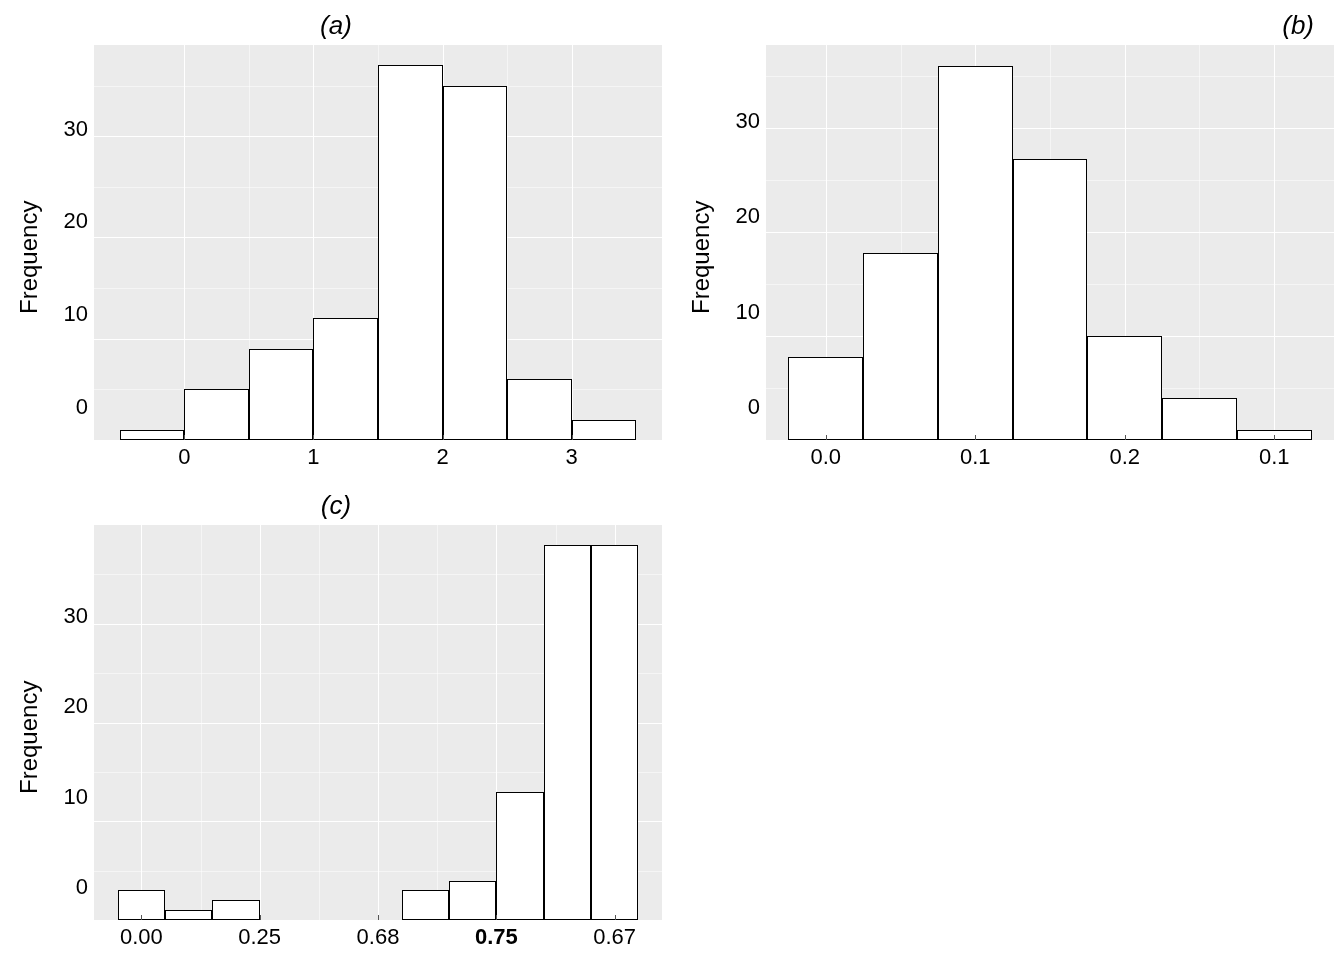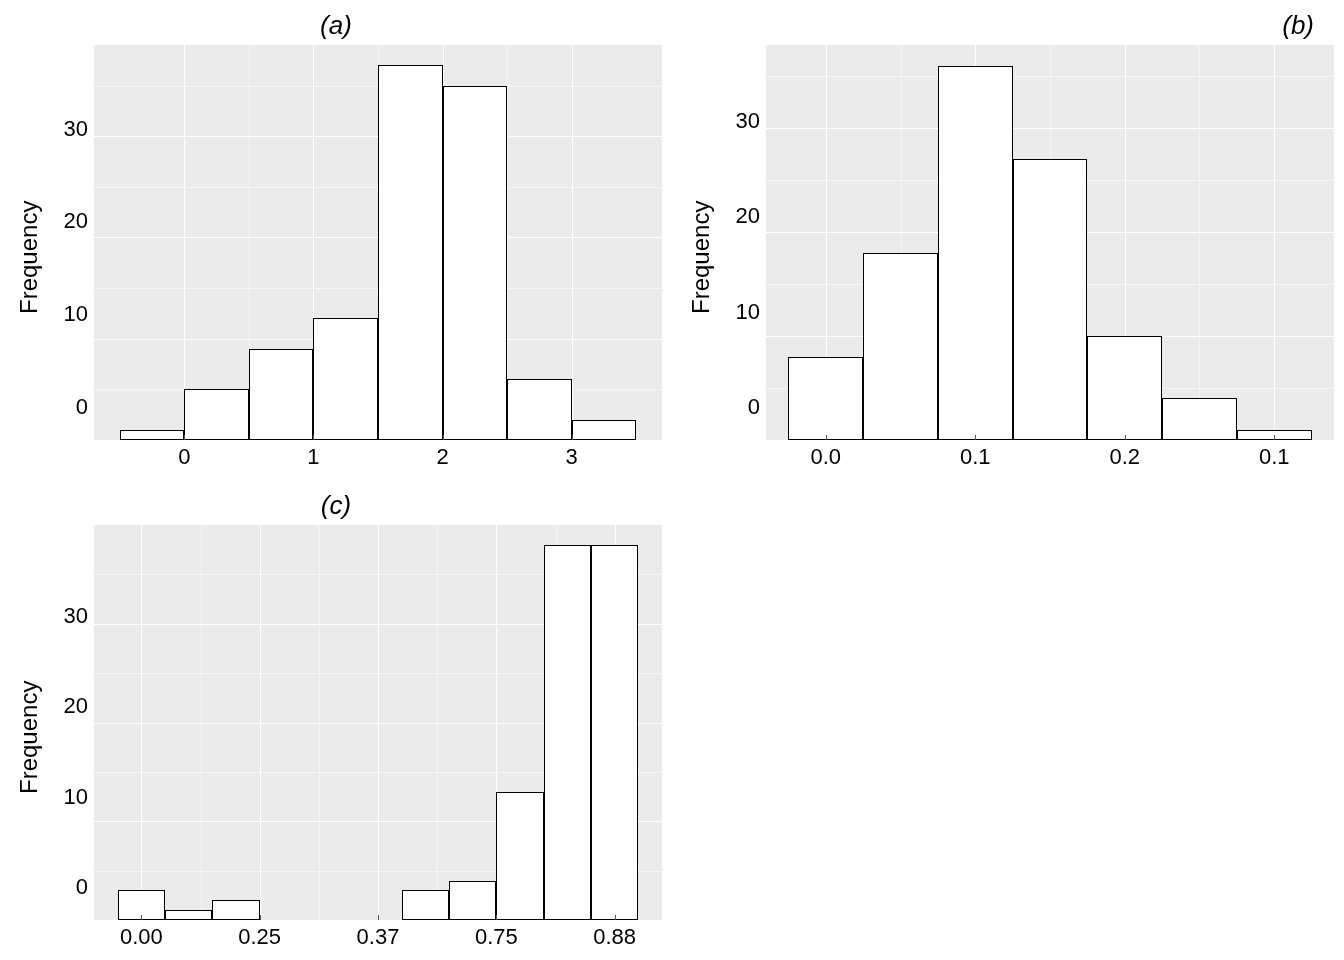--- a/index.html
+++ b/index.html
@@ -260,25 +260,25 @@
             <div class="bar" style="left: 62.5%; width: 8.33333%; height: 10%;"></div>
             <div class="bar" style="left: 70.8333%; width: 8.33333%; height: 32.5%;"></div>
             <div class="bar" style="left: 79.1667%; width: 8.33333%; height: 95%;"></div>
             <div class="bar" style="left: 87.5%; width: 8.33333%; height: 95%;"></div>
           </div>
         <div class="x-axis" id="xaxis-c">
             <div class="xtick-label" style="left: 8.33333%; text-align: right;">0.00</div>
             <div class="tick-mark-x" style="left: 8.33333%;"></div>
             <div class="xtick-label" style="left: 29.1667%; text-align: center;">0.25</div>
             <div class="tick-mark-x" style="left: 29.1667%;"></div>
-            <div class="xtick-label" style="left: 50%;">0.37</div>
+            <div class="xtick-label" style="left: 50%;">0.68</div>
             <div class="tick-mark-x" style="left: 50%;"></div>
-            <div class="xtick-label" style="left: 70.8333%;">0.75</div>
+            <div class="xtick-label" style="left: 70.8333%; font-weight: bold;">0.75</div>
             <div class="tick-mark-x" style="left: 70.8333%;"></div>
-            <div class="xtick-label" style="left: 91.6667%;">0.88</div>
+            <div class="xtick-label" style="left: 91.6667%;">0.67</div>
             <div class="tick-mark-x" style="left: 91.6667%;"></div>
           </div>
       </div>
     </div>
   </div>
 
   <div></div>
 
 </div>
 

